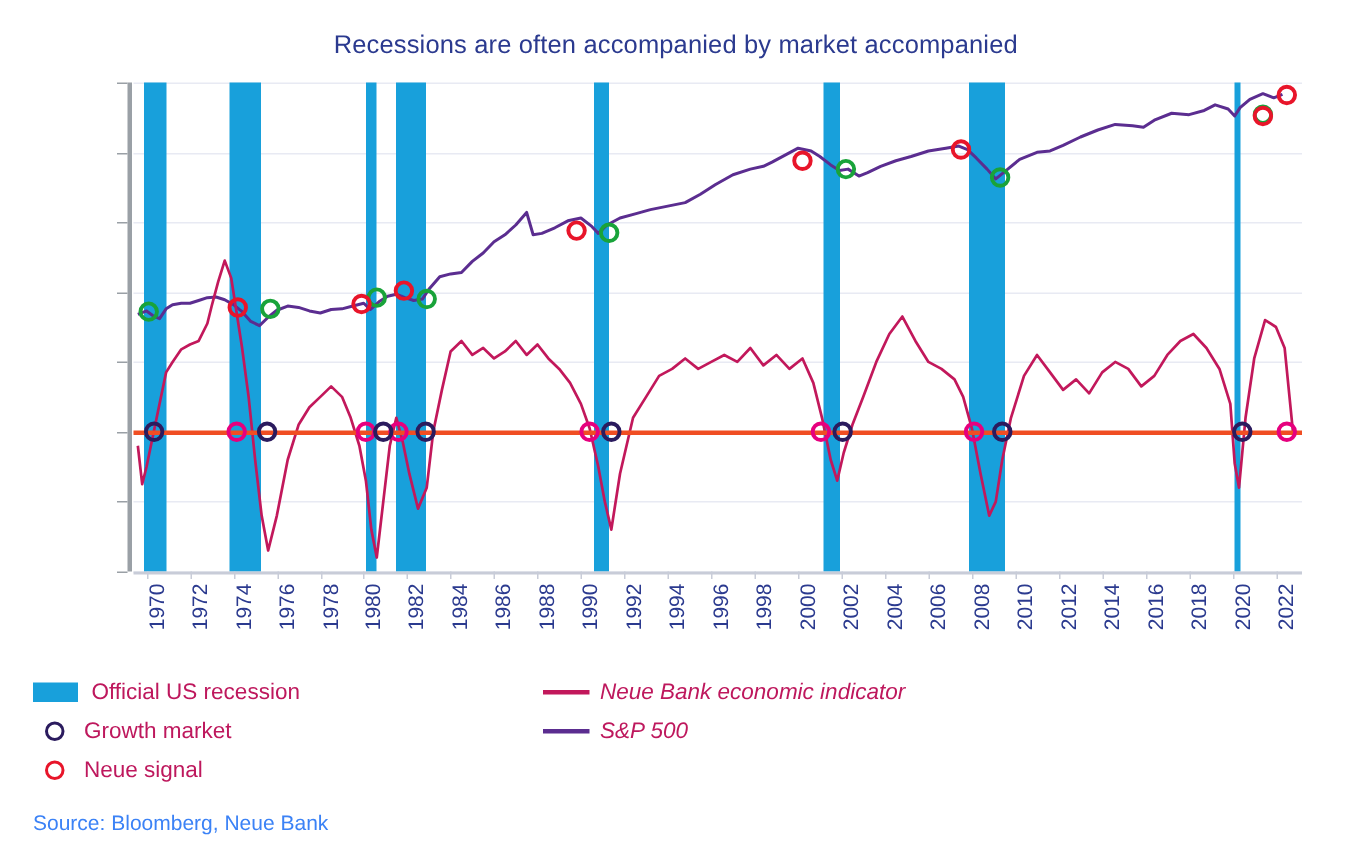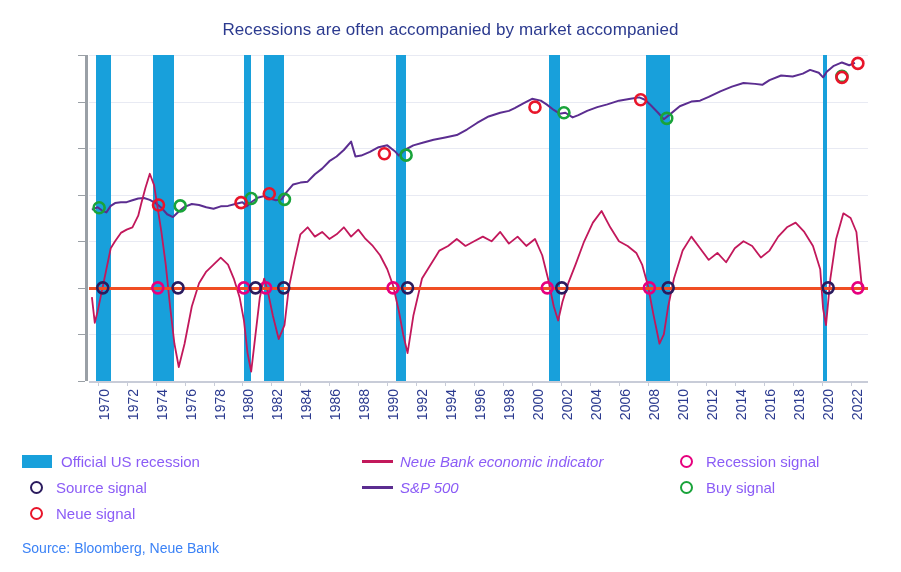--- a/index.html
+++ b/index.html
@@ -26,21 +26,21 @@
   #xaxis{position:absolute;left:89px;top:381px;width:779px;height:2px;background:#c8ccd8;}
   .xtick-mark{position:absolute;top:0;width:1px;height:5px;background:#c8ccd8;}
   .xtick-label{
     position:absolute;top:8px;font-size:14px;color:#2b3a8f;
     transform-origin:left top;transform:rotate(-90deg) translate(-100%,-50%);
     white-space:nowrap;
   }
   
   #legend{position:absolute;left:22px;top:448px;width:860px;height:78px;}
   .legend-col{position:absolute;top:0;}
-  .legend-item{display:flex;align-items:center;height:26px;font-size:15px;color:#8b5cf6;}
+  .legend-item{display:flex;align-items:center;height:26px;font-size:15px;color:#be185d;}
   .swatch-box{width:30px;height:13px;background:#18a0db;margin-right:9px;flex:none;}
   .swatch-line{width:31px;height:3px;margin-right:7px;flex:none;}
   .swatch-ring{
     width:13px;height:13px;border-radius:50%;border:2.5px solid #000;
     margin:0 13px 0 8px;flex:none;box-sizing:border-box;background:transparent;
   }
   .legend-label{white-space:nowrap;}
   .source-note{
     position:absolute;left:22px;top:540px;font-size:14px;color:#3b82f6;white-space:nowrap;
   }
@@ -185,43 +185,33 @@
   </div>
 
   <div id="legend">
       <div class="legend-col" style="left: 0px;">
         <div class="legend-item">
           <span class="swatch-box" style="background: rgb(24, 160, 219);"></span>
           <span class="legend-label">Official US recession</span>
         </div>
         <div class="legend-item">
           <span class="swatch-ring" style="border-color: rgb(43, 27, 94);"></span>
-          <span class="legend-label">Source signal</span>
+          <span class="legend-label">Growth market</span>
         </div>
         <div class="legend-item">
           <span class="swatch-ring" style="border-color: rgb(232, 21, 42);"></span>
           <span class="legend-label">Neue signal</span>
         </div>
       </div>
       <div class="legend-col" style="left: 340px; font-style: italic;">
         <div class="legend-item">
           <span class="swatch-line" style="background: rgb(194, 24, 91);"></span>
           <span class="legend-label">Neue Bank economic indicator</span>
         </div>
         <div class="legend-item">
           <span class="swatch-line" style="background: rgb(91, 45, 144);"></span>
           <span class="legend-label">S&amp;P 500</span>
         </div>
       </div>
-      <div class="legend-col" style="left: 650px;">
-        <div class="legend-item">
-          <span class="swatch-ring" style="border-color: rgb(230, 0, 126);"></span>
-          <span class="legend-label">Recession signal</span>
-        </div>
-        <div class="legend-item">
-          <span class="swatch-ring" style="border-color: rgb(25, 163, 58);"></span>
-          <span class="legend-label">Buy signal</span>
-        </div>
-      </div>
     </div>
 
   <div class="source-note">Source: Bloomberg, Neue Bank</div>
 </div>
 
 </body></html>

